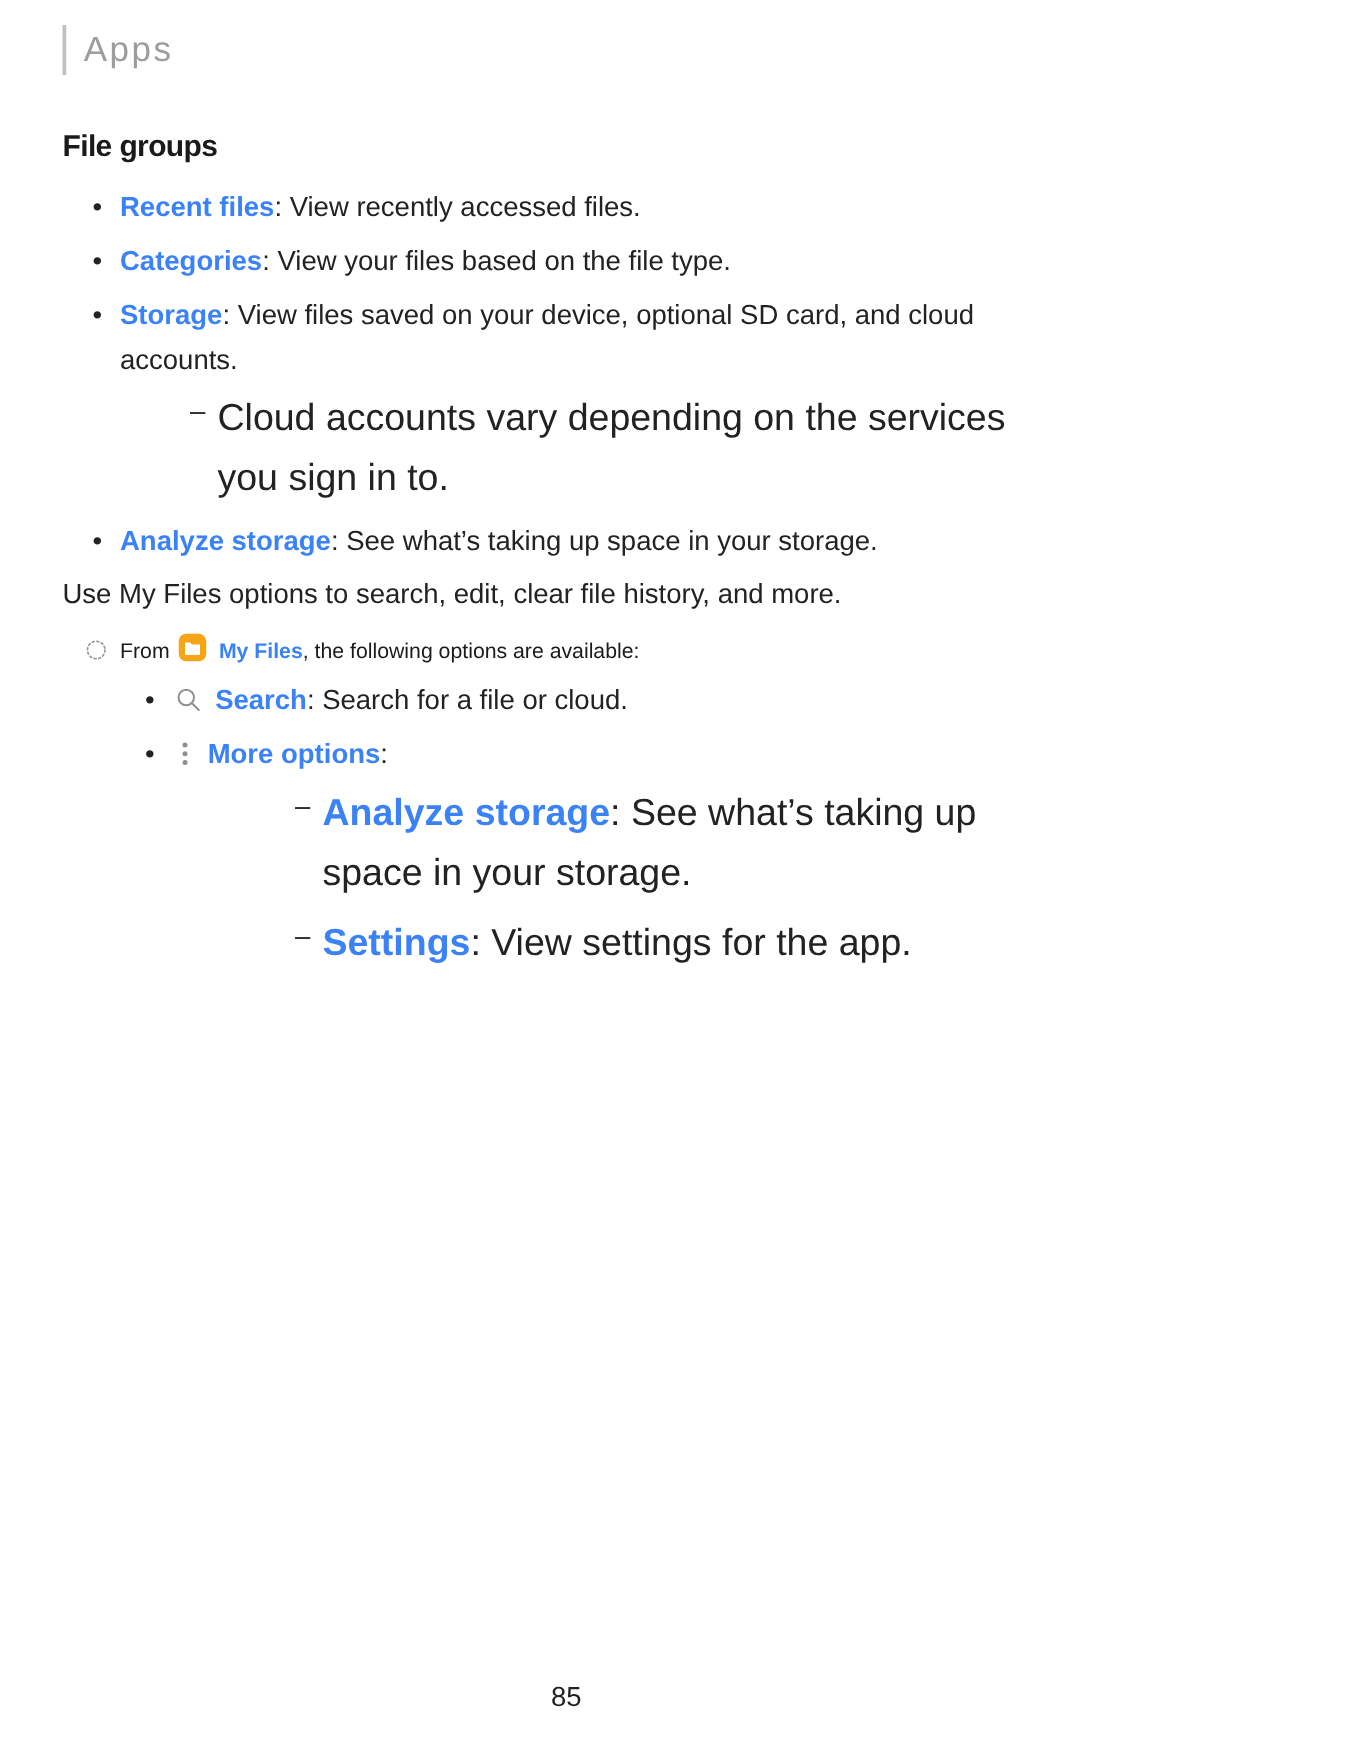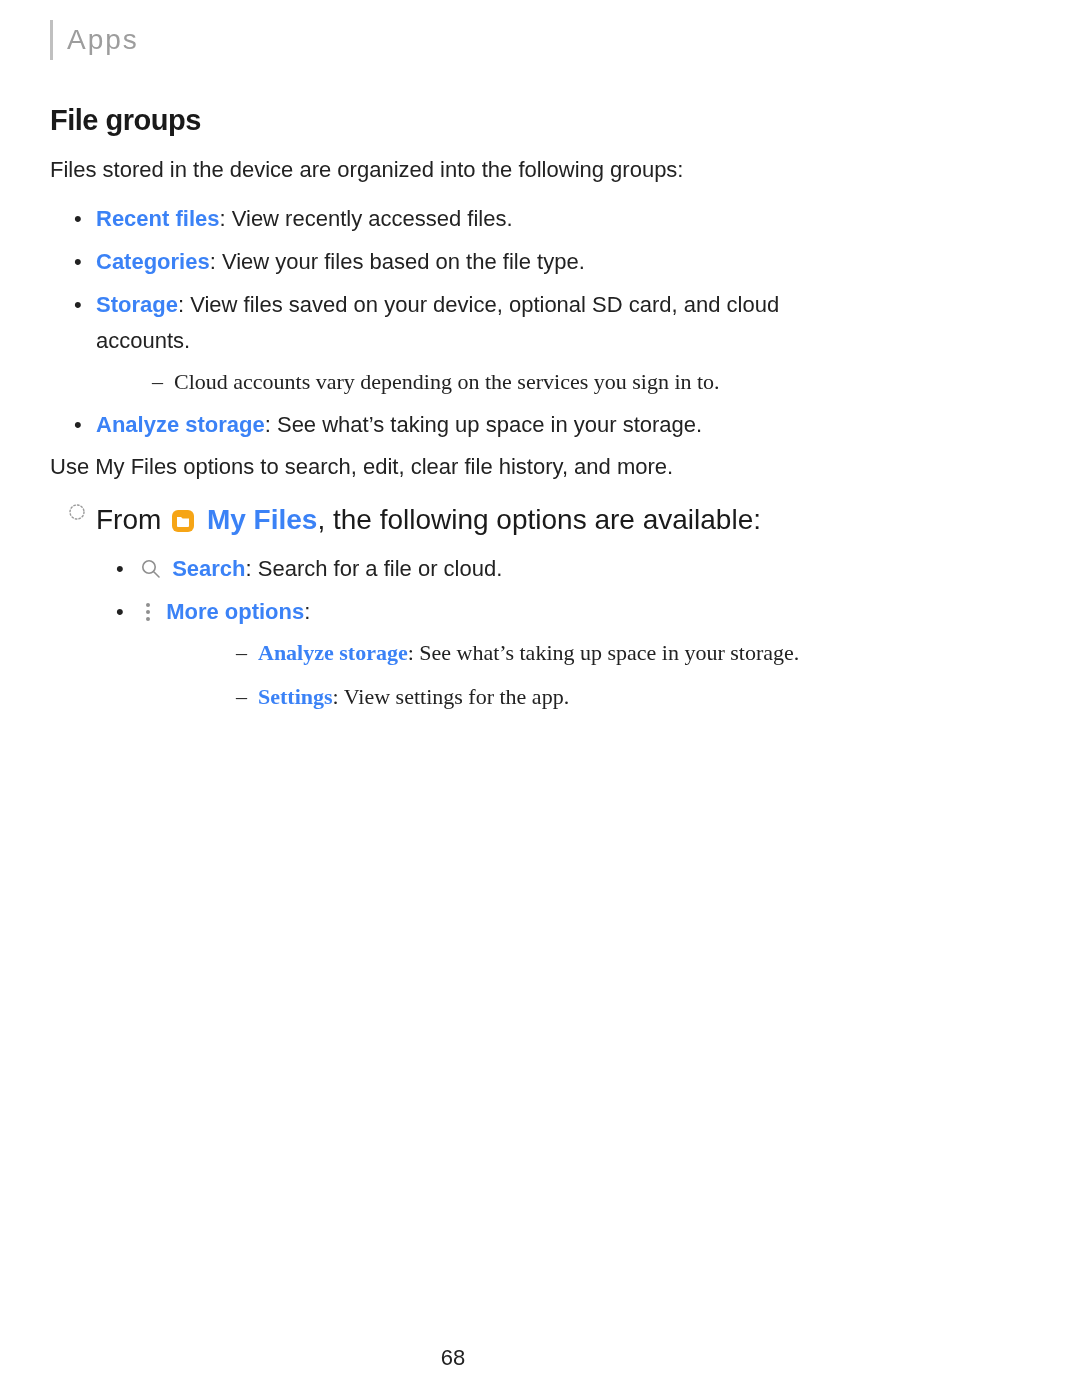--- a/index.html
+++ b/index.html
@@ -2,52 +2,51 @@
 <html><head>
 <meta charset="utf-8">
 <style>
   html,body{margin:0;padding:0;background:#fff;color:#1a1a1a;
     font-family:"Segoe UI","Helvetica Neue",Arial,sans-serif;}
   .page{width:906px;min-height:1397px;box-sizing:border-box;
     padding:20px 60px 40px 50px;position:relative;}
   .header{display:flex;align-items:center;margin-bottom:44px;margin-top:0;}
   .hdr-rule{width:3px;height:40px;background:#8c8c8c;opacity:.55;margin-right:14px;}
   .hdr-text{font-size:28px;letter-spacing:2px;color:#9d9d9d;font-weight:300;}
-  h2.section{font-size:29px;font-weight:700;letter-spacing:-.5px;margin:26px 0 16px 0;color:#1a1a1a;}
+  h2.section{font-size:24px;font-weight:700;letter-spacing:-.5px;margin:26px 0 16px 0;color:#1a1a1a;}
   p.intro{font-size:22px;line-height:1.55;margin:0 0 14px 0;color:#222;}
   ul.bullets{list-style:none;padding:0;margin:4px 0 8px 0;}
   ul.bullets>li{position:relative;padding-left:46px;font-size:22px;line-height:1.6;
     margin:0 0 8px 0;color:#222;}
   ul.bullets>li::before{content:"•";position:absolute;left:24px;top:0;font-size:22px;color:#222;}
   ul.bullets.inner{margin-left:42px;}
   ul.dashes{list-style:none;padding:0;margin:6px 0 6px 0;}
-  ul.dashes>li{position:relative;padding-left:78px;font-size:22px;line-height:1.6;
-    margin:0 0 8px 0;color:#222;font-family:Liberation Serif, serif;}
+  ul.dashes>li{position:relative;padding-left:78px;font-size:30px;line-height:1.6;
+    margin:0 0 8px 0;color:#222;}
   ul.dashes>li::before{content:"–";position:absolute;left:56px;top:0;font-size:22px;color:#222;}
   ul.dashes.inner{margin-left:42px;}
   .b{font-weight:700;color:#3b82f6;}
-  .lead-row{position:relative;padding-left:46px;font-size:28px;line-height:1.6;margin:0 0 8px 0;}
+  .lead-row{position:relative;padding-left:46px;font-size:17px;line-height:1.6;margin:0 0 8px 0;}
   .lead-row .dot-icon{position:absolute;left:18px;top:5px;width:18px;height:18px;}
   .inline-icon{display:inline-block;vertical-align:-4px;margin:0 4px 0 2px;}
   .pageno{position:absolute;bottom:26px;left:0;right:0;text-align:center;
     font-size:22px;color:#222;}
 </style>
 </head>
 <body>
 
 <div class="page">
 
   <div class="header">
     <div class="hdr-rule"></div>
     <div class="hdr-text">Apps</div>
   </div>
 
   <h2 class="section">File groups</h2>
 
-  <p class="intro">Files stored in the device are organized into the following groups:</p>
 
   <ul class="bullets">
     <li>
       <span class="b">Recent files</span><span>: View recently accessed files.</span>
     </li>
     <li>
       <span class="b">Categories</span><span>: View your files based on the file type.</span>
     </li>
     <li>
       <span class="b">Storage</span><span>: View files saved on your device, optional SD card, and cloud accounts.</span>
@@ -94,14 +93,14 @@
         <li>
           <span class="b">Analyze storage</span><span>: See what’s taking up space in your storage.</span>
         </li>
         <li>
           <span class="b">Settings</span><span>: View settings for the app.</span>
         </li>
       </ul>
     </li>
   </ul>
 
-  <div class="pageno">68</div>
+  <div class="pageno">85</div>
 </div>
 
 </body></html>

